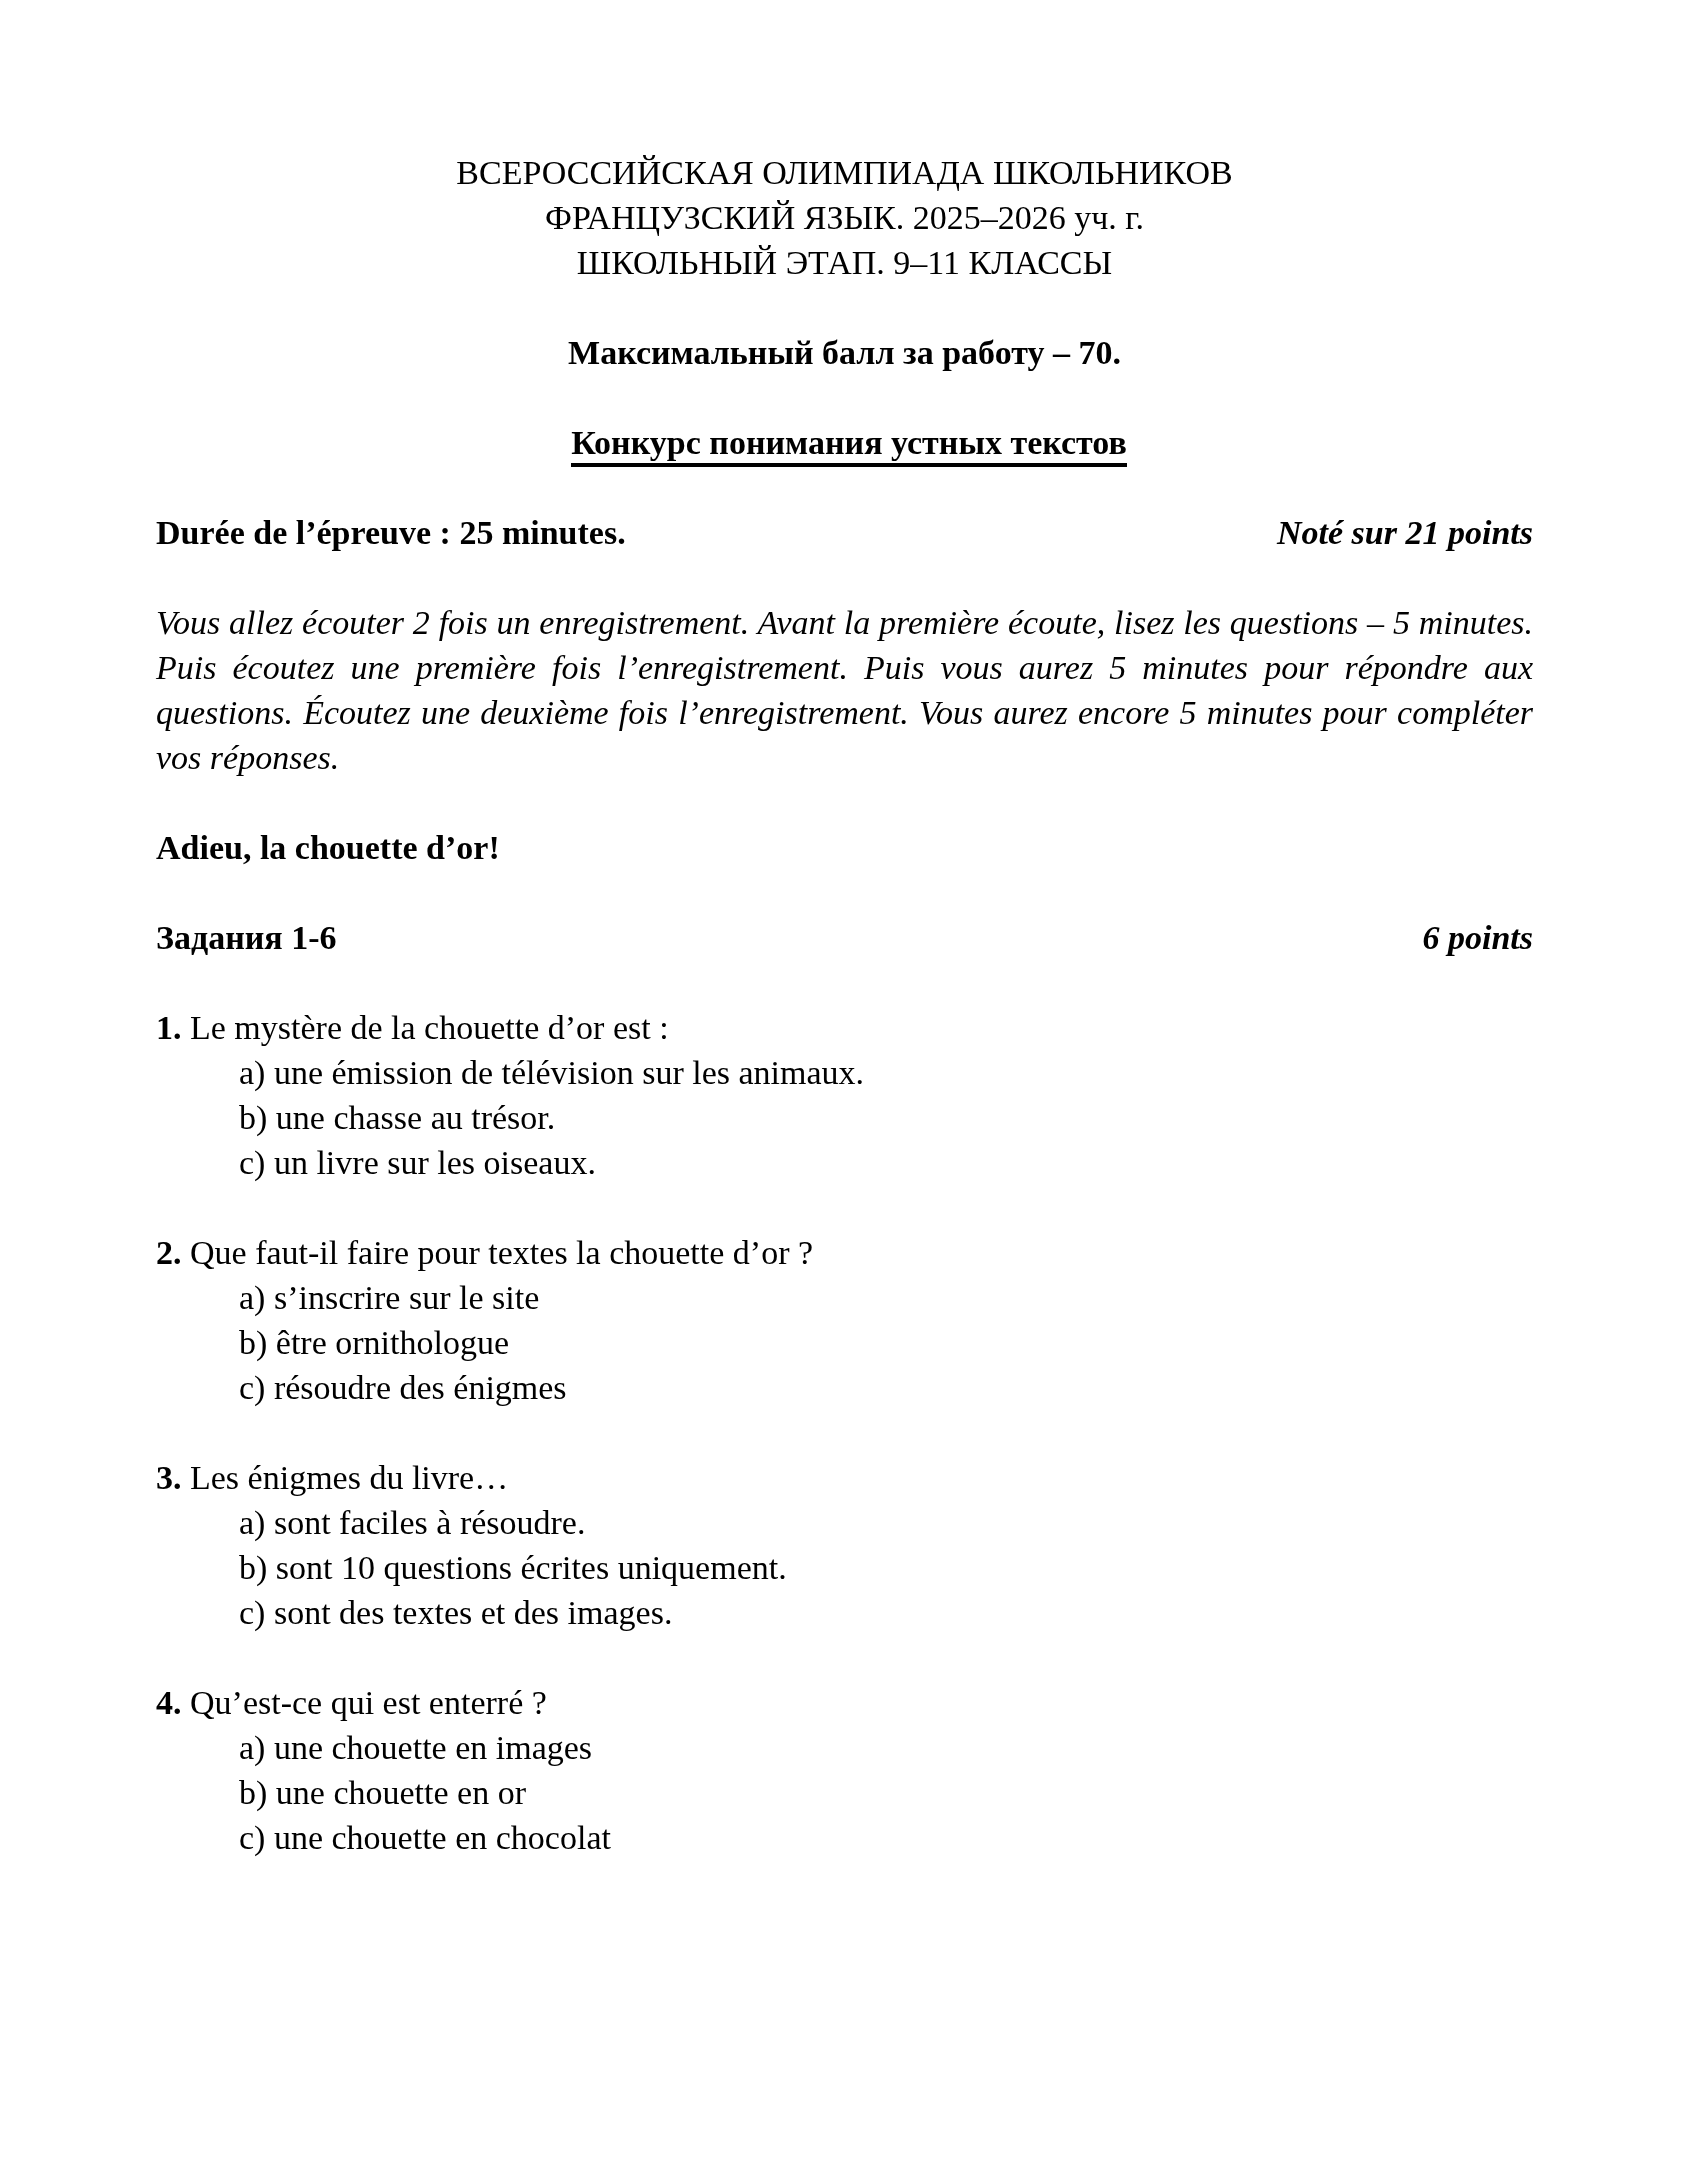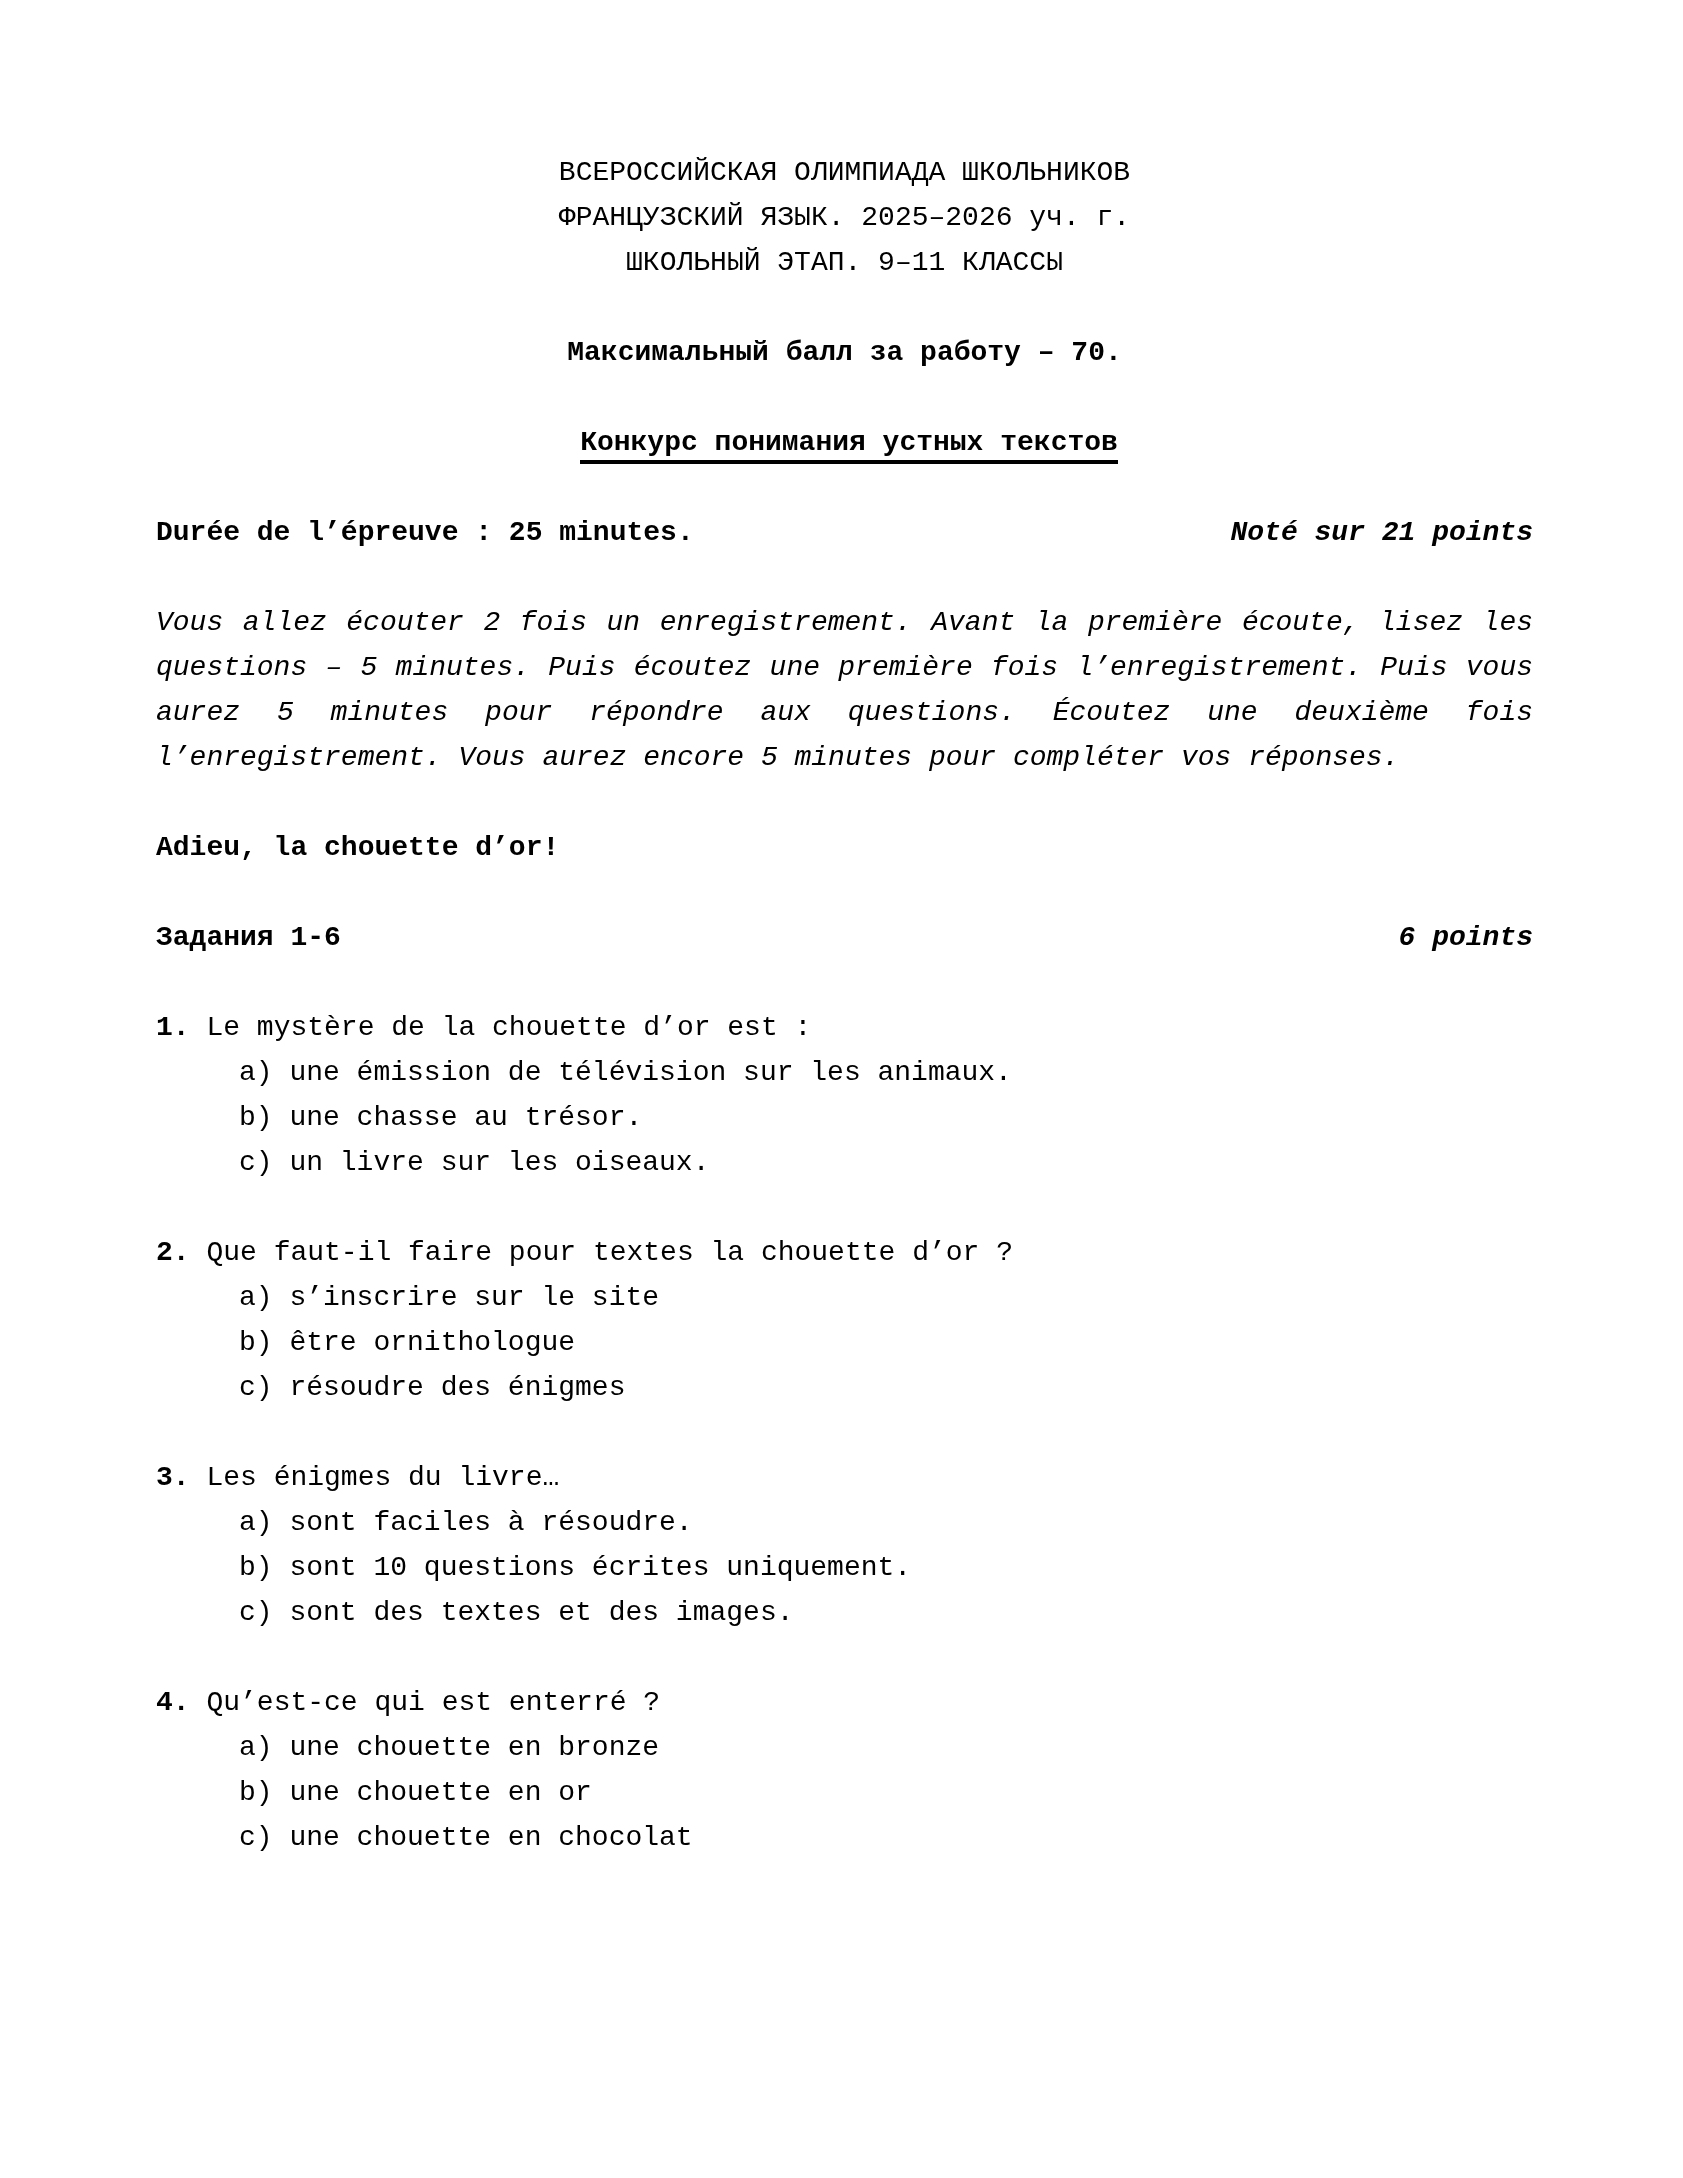--- a/index.html
+++ b/index.html
@@ -7,22 +7,22 @@
     padding: 0;
     background: #ffffff;
   }
   .page {
     position: relative;
     box-sizing: border-box;
     width: 1683px;
     height: 2178px;
     background: #ffffff;
     color: #000000;
-    font-family: Liberation Mono, monospace;
-    font-size: 28px;
+    font-family: Liberation Serif, serif;
+    font-size: 34px;
     line-height: 45px;
     padding: 150px 150px 0 156px;
     overflow: hidden;
   }
   .center { text-align: center; }
   .bold { font-weight: bold; }
   .italic { font-style: italic; }
   .bolditalic { font-weight: bold; font-style: italic; }
   .justify { text-align: justify; }
   .block { margin-top: 45px; }
@@ -97,19 +97,19 @@
     <div class="option">a) sont faciles à résoudre.</div>
     <div class="option">b) sont 10 questions écrites uniquement.</div>
     <div class="option">c) sont des textes et des images.</div>
   </div>
 
   <div class="block">
     <div>
       <span class="bold">4.</span>
       <span>Qu’est-ce qui est enterré ?</span>
     </div>
-    <div class="option">a) une chouette en bronze</div>
+    <div class="option">a) une chouette en images</div>
     <div class="option">b) une chouette en or</div>
     <div class="option">c) une chouette en chocolat</div>
   </div>
 
 </div>
 
 
 </body></html>

